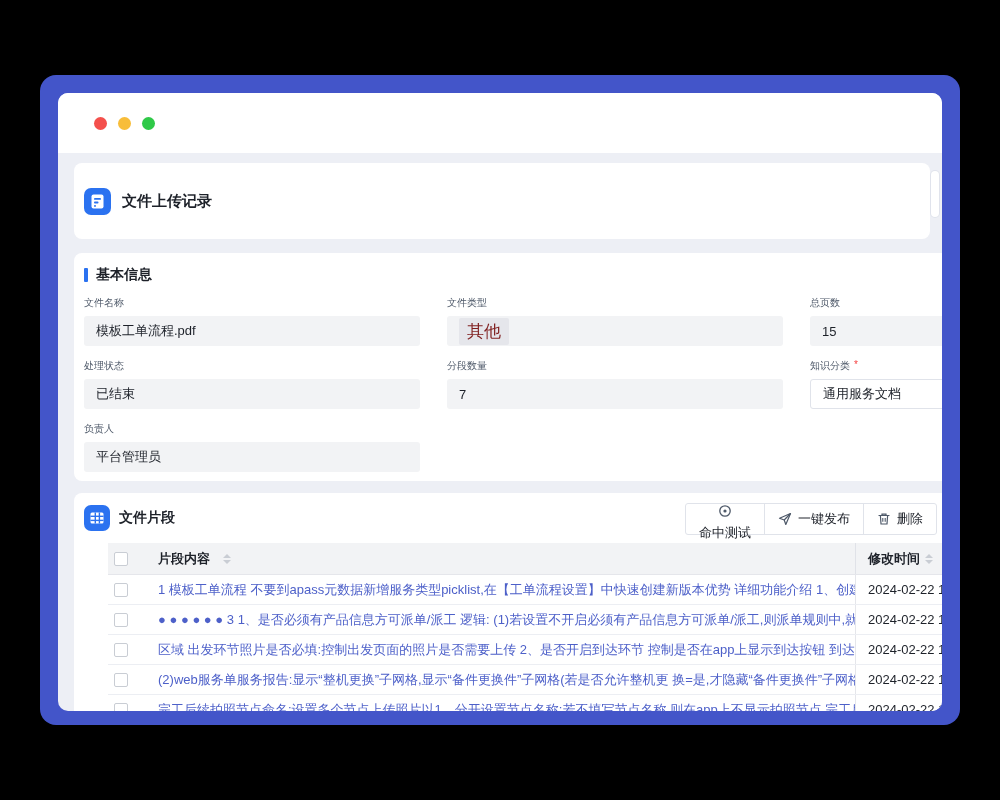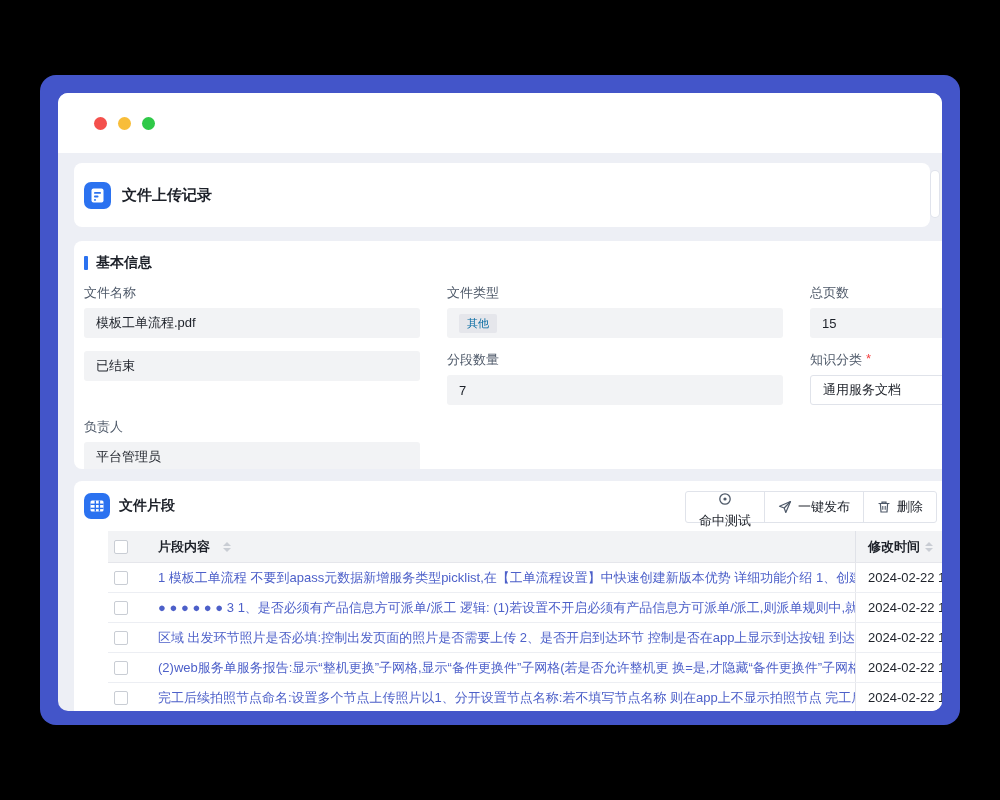--- a/index.html
+++ b/index.html
@@ -12,21 +12,21 @@
   .viewport { position:relative; width:100%; height:100%; background:#edeff5;
     border-radius:10px; overflow:hidden; }
 
   
   .titlebar { position:relative; height:60px; background:#fff; }
   .dots { position:absolute; left:36px; top:24px; display:flex; gap:11px; }
   .dot { width:13px; height:13px; border-radius:50%; }
   .dot.r { background:#f4504c; } .dot.y { background:#f8bd39; } .dot.g { background:#2fc948; }
 
   
-  .header-card { position:relative; margin:10px 12px 0 16px; height:64px; background:#fff;
+  .header-card { position:relative; margin:10px 12px 0 16px; height:76px; background:#fff;
     border-radius:8px; display:flex; align-items:center; padding-left:10px; }
   .app-icon { width:27px; height:27px; border-radius:7px; background:#2b72f0;
     display:flex; align-items:center; justify-content:center; flex:0 0 auto; }
   .header-title { margin-left:11px; font-size:15px; font-weight:bold; color:#1d2129; }
 
   .scroll-thumb { position:absolute; right:3px; top:78px; width:8px; height:46px;
     background:#fff; border-radius:4px; box-shadow:0 0 0 1px rgba(200,206,220,.35); }
 
   
   .card { position:relative; margin-left:16px; background:#fff; border-radius:8px 0 0 8px;
@@ -34,28 +34,28 @@
   .basic-card { margin-top:14px; height:228px; padding:13px 0 0 10px;text-align:right; }
   .seg-card { margin-top:12px; height:260px; padding:12px 0 0 10px; }
 
   .section-title { display:flex; align-items:center; gap:8px; }
   .section-bar { width:4px; height:14px; background:#2b72f0; border-radius:1px; }
   .section-text { font-size:14px; font-weight:bold; color:#1d2129; }
 
   
   .fields { margin-top:12px; display:grid; grid-template-columns:336px 336px 400px;
     column-gap:27px; row-gap:13px; width:max-content; }
-  .flabel { font-size:13px; color:#4e5969; margin-bottom:6px; display:flex; gap:4px; }
+  .flabel { font-size:10px; color:#4e5969; margin-bottom:6px; display:flex; gap:4px; }
   .req { color:#f53f3f; }
   .control { height:30px; border-radius:3px; display:flex; align-items:center;
     padding:0 12px; font-size:13px; color:#1d2129; }
   .control.gray { background:#f2f3f5; }
   .control.white { background:#fff; border:1px solid #e0e3ea; }
   .control.plain { padding:0; }
-  .chip { background:#e5e6eb; border-radius:2px; padding:2px 8px; font-size:11px; color:#0369a1; }
+  .chip { background:#e5e6eb; border-radius:2px; padding:2px 8px; font-size:17px; color:#7f1d1d; }
 
   
   .seg-head { display:flex; align-items:center; gap:9px; }
   .grid-icon-box { width:26px; height:26px; border-radius:7px; background:#2b72f0;
     display:flex; align-items:center; justify-content:center; flex:0 0 auto; }
 
   
   .toolbar { position:absolute; left:611px; top:10px; display:flex;
     border:1px solid #e0e3ea; border-radius:3px; background:#fff; }
   .tbtn { height:30px; display:flex; align-items:center; gap:6px; padding:0 13px;
@@ -129,20 +129,21 @@
               <span class="chip">其他</span>
             </div>
           </div>
 
           <div>
             <div class="flabel">总页数</div>
             <div class="control gray">15</div>
           </div>
 
           <div>
+            <div class="flabel">处理状态</div>
             <div class="control gray">已结束</div>
           </div>
 
           <div>
             <div class="flabel">分段数量</div>
             <div class="control gray">7</div>
           </div>
 
           <div>
             <div class="flabel">

